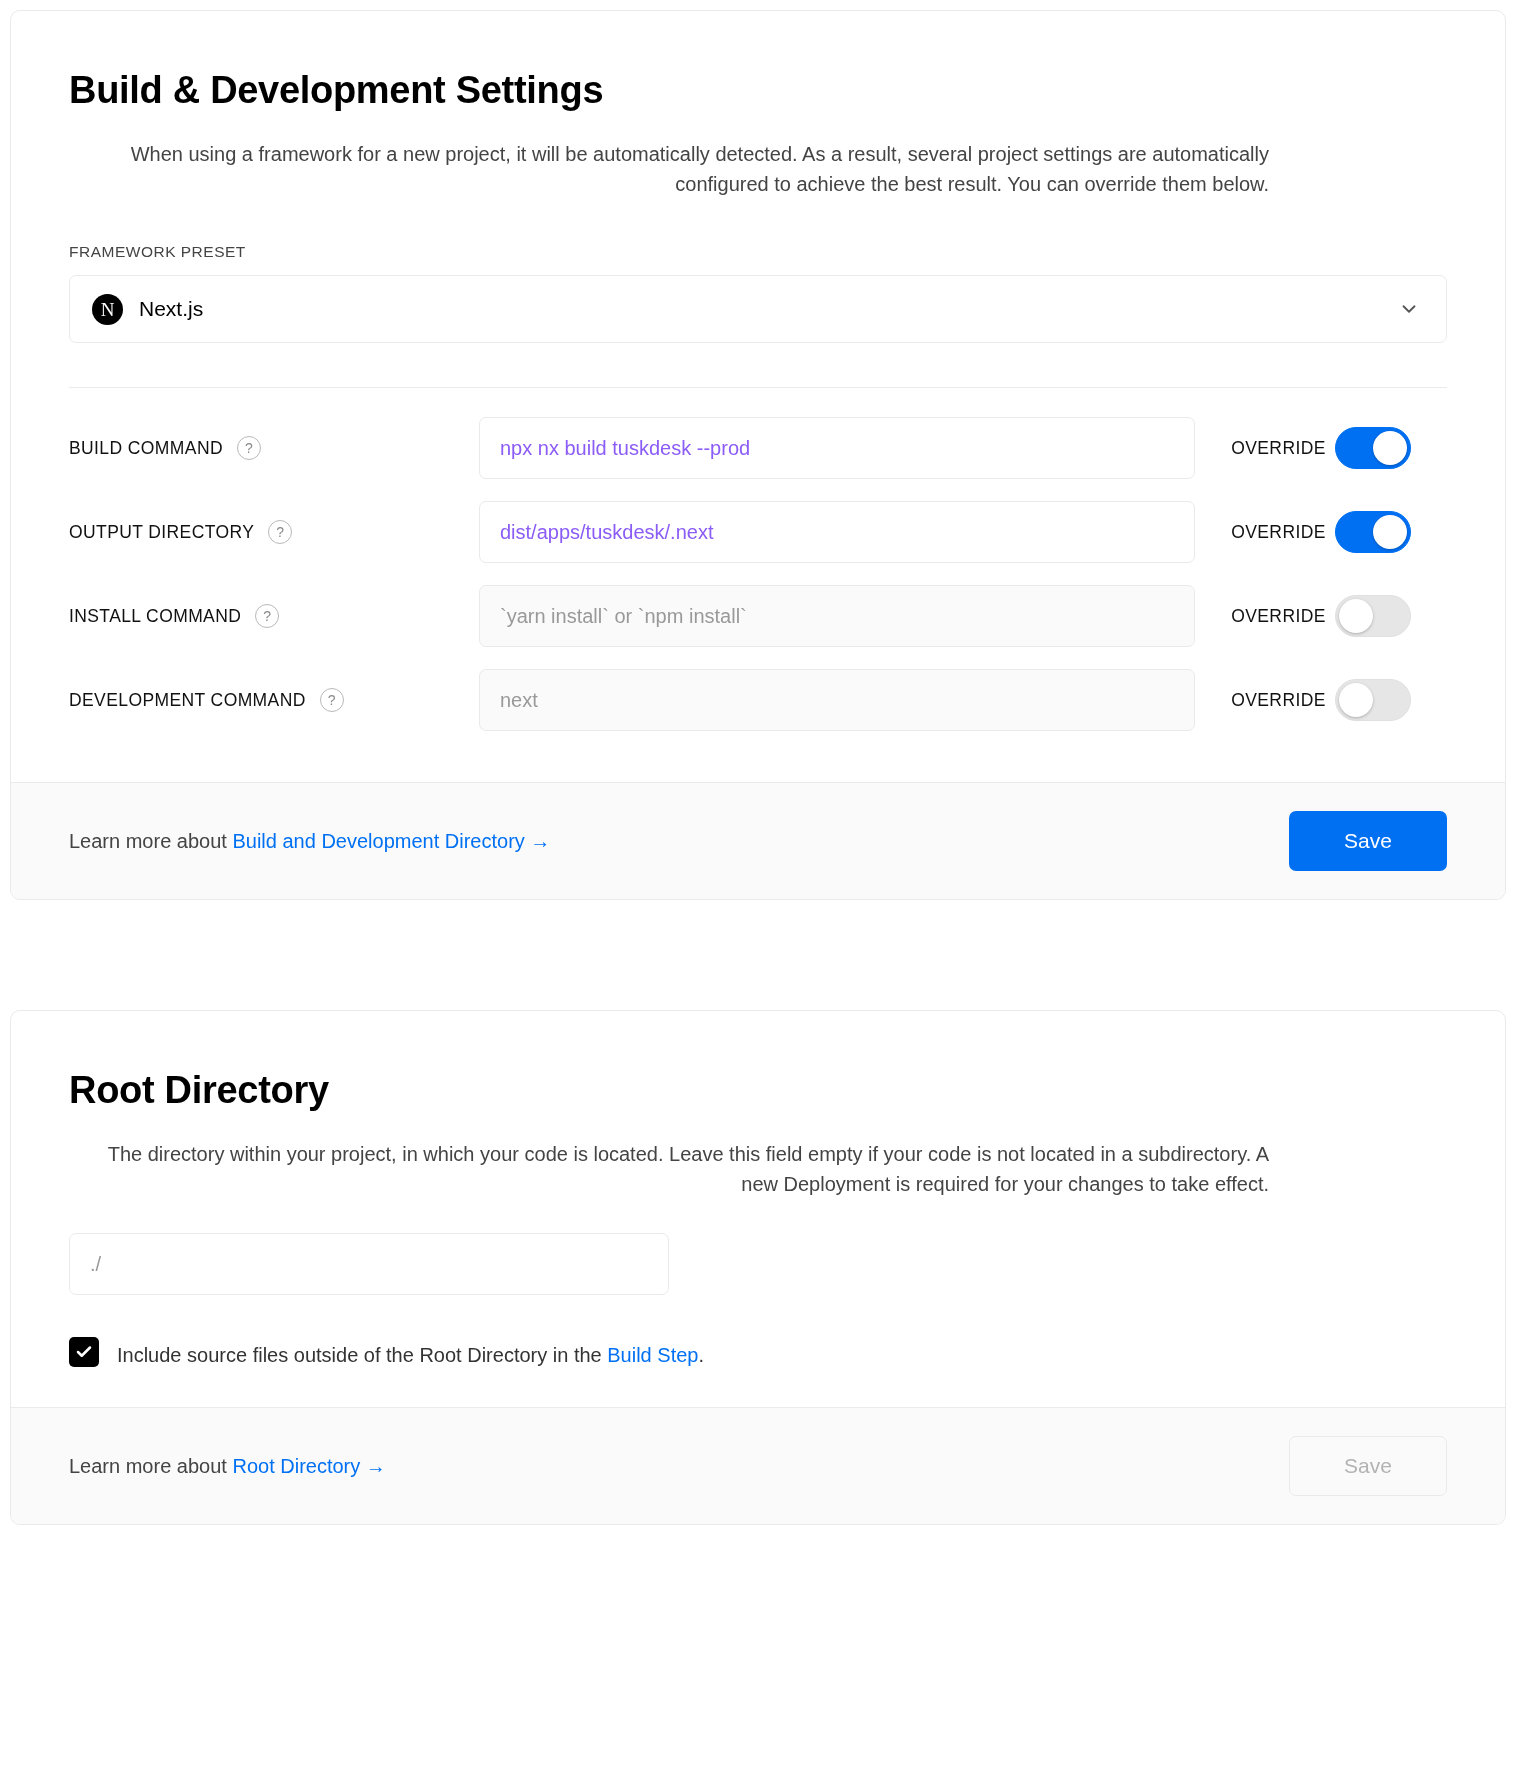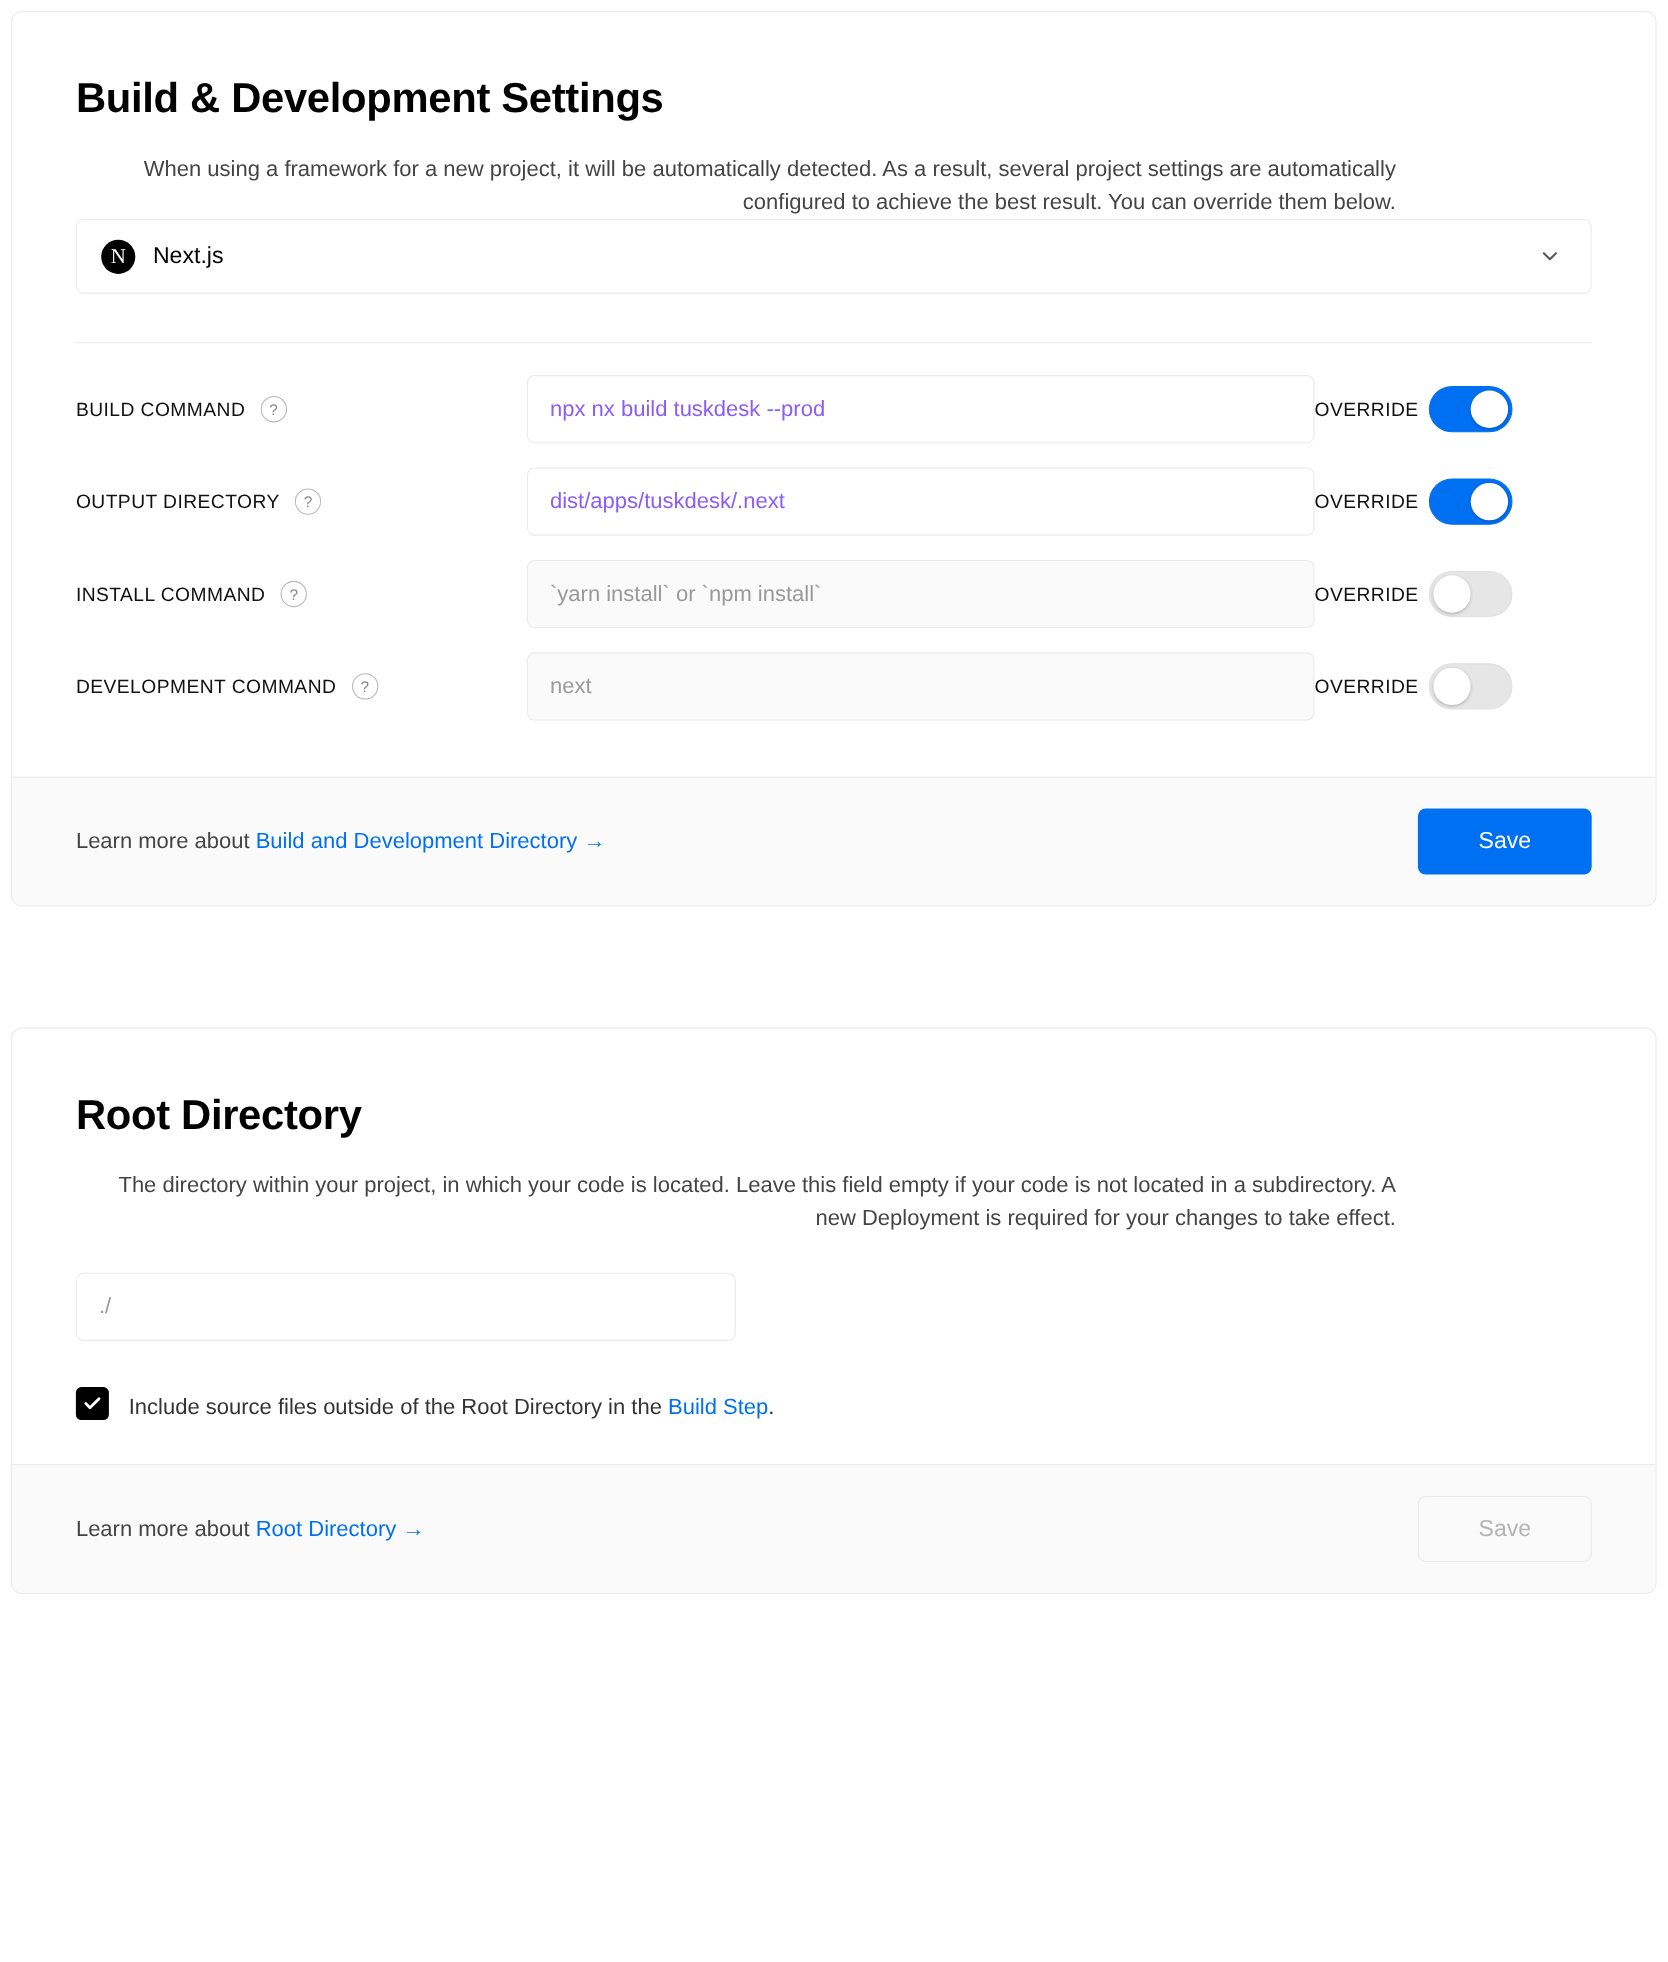--- a/index.html
+++ b/index.html
@@ -155,21 +155,21 @@
   }
   .row-input input::placeholder { color: #999; }
   .row-input input:disabled {
     background: #fafafa;
     color: #a16207;
   }
   .row-override {
     flex: 1;
     display: flex;
     align-items: center;
-    justify-content: flex-start;
+    justify-content: center;
     gap: 9px;
     padding-right: 0;
   }
   .override-label {
     font-size: 17.5px;
     letter-spacing: 0.4px;
     color: #111;
   }
   .toggle {
     width: 76px;
@@ -285,20 +285,21 @@
 </head>
 <body>
 
 <div class="page">
 
   <section class="card">
     <div class="card-body">
       <h1 class="card-title">Build &amp; Development Settings</h1>
       <p class="card-desc">When using a framework for a new project, it will be automatically detected. As a result, several project settings are automatically configured to achieve the best result. You can override them below.</p>
 
+      <div class="field-label-caps">FRAMEWORK PRESET</div>
 
       <div class="select-box">
         <span class="fw">
           <span class="nextjs-logo">N</span>
           <span class="select-value">Next.js</span>
         </span>
         <span class="chevron">
           <svg width="22" height="22" viewBox="0 0 24 24" fill="none" stroke="#555" stroke-width="2" stroke-linecap="round" stroke-linejoin="round">
               <polyline points="6 9 12 15 18 9"></polyline>
             </svg>

